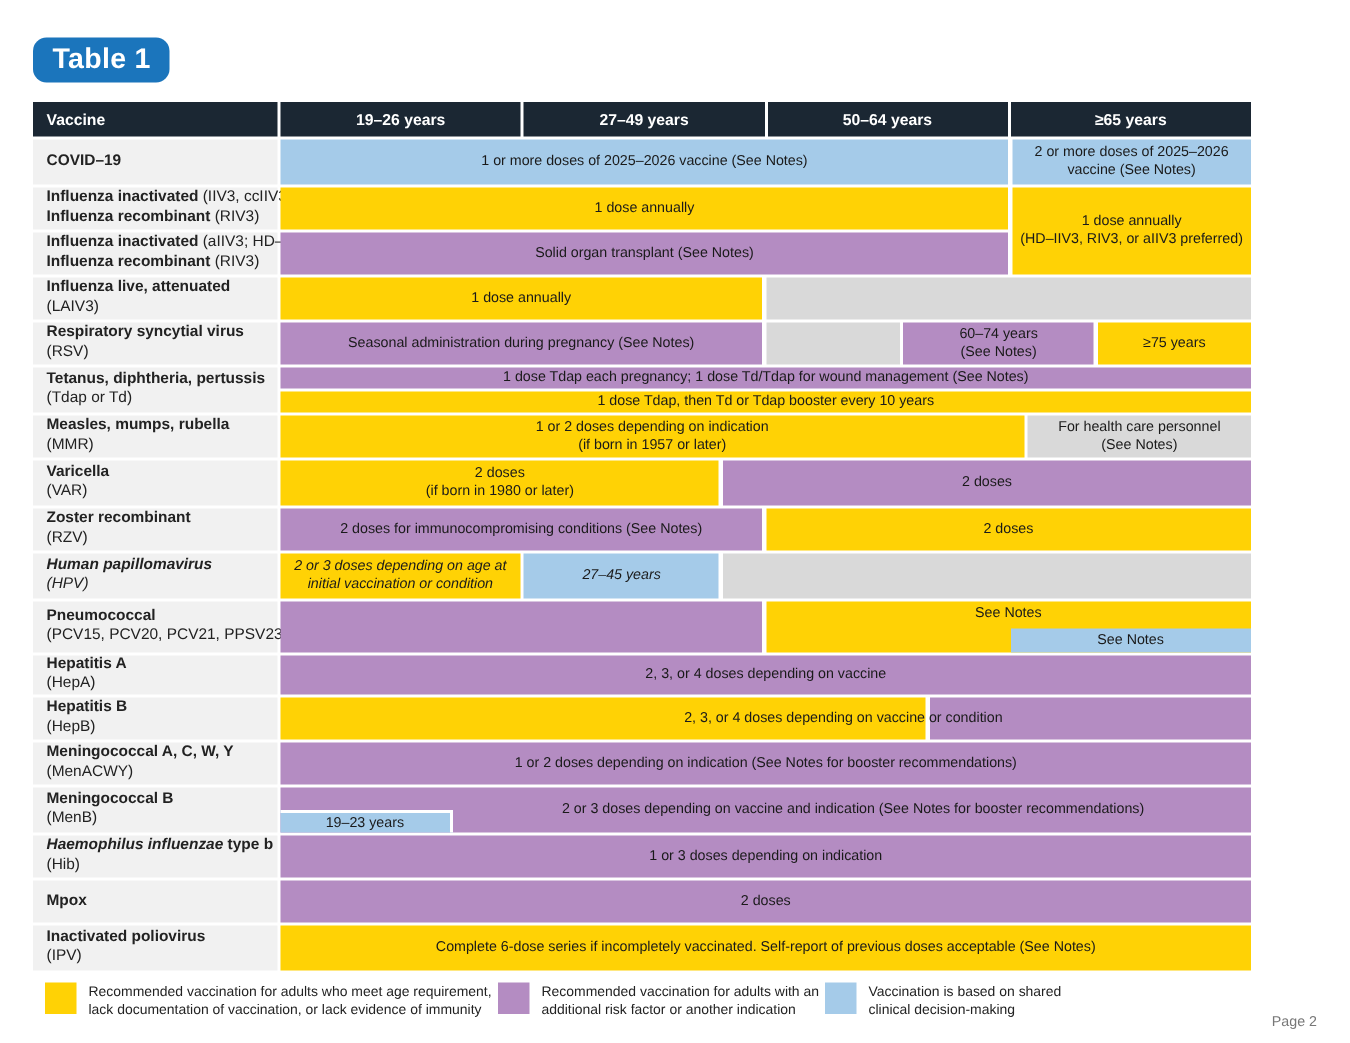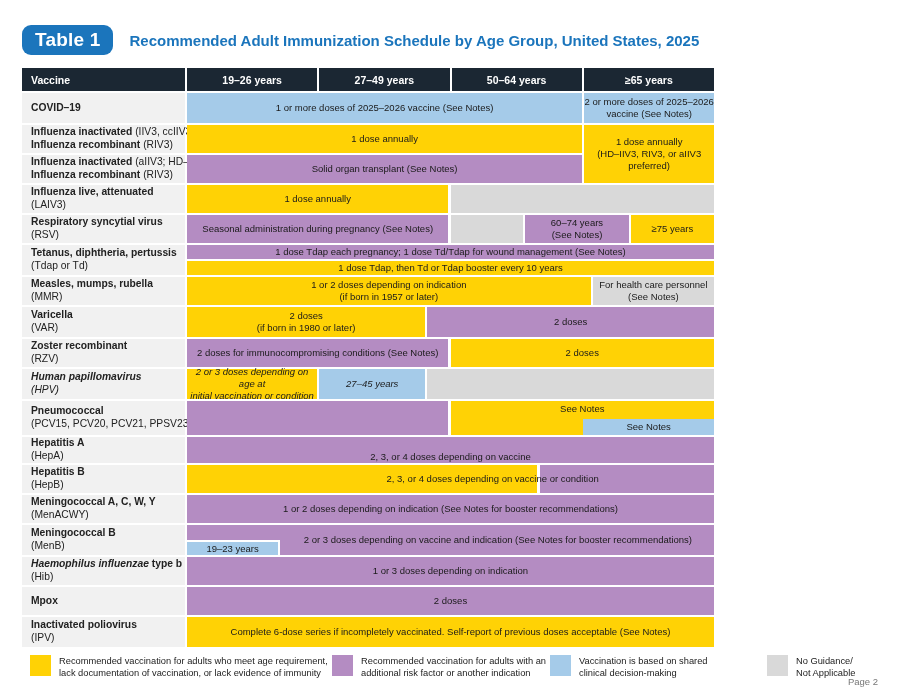--- a/index.html
+++ b/index.html
@@ -9,21 +9,21 @@
   }
   *{box-sizing:border-box; margin:0; padding:0;}
   body{background:#ffffff; font-family:"Liberation Sans", sans-serif;}
   .sheet{position:relative; width:900px; height:695px; background:#ffffff; overflow:hidden;}
 
   .title-row{display:flex; align-items:center; margin:20px 0 0 22px; height:40px;}
   .badge{background:var(--accent_blue); color:#fff; font-weight:bold; font-size:19px;
          padding:4px 13px; border-radius:9px; letter-spacing:.2px;}
   .page-title{color:var(--accent_blue); font-weight:bold; font-size:15px; margin-left:16px;}
 
-  .table{margin:8px 0 0 22px; width:692px;}
+  .table{margin:8px 0 0 22px; width:812px;}
   .thead{display:flex; height:23px; margin-bottom:2px;}
   .th{background:var(--header_bg); color:#fff; font-size:10.5px; font-weight:bold;
       display:flex; align-items:center; justify-content:center;}
   .th.first{width:163px; justify-content:flex-start; padding-left:9px; margin-left:0;}
   .th.col{flex:1; margin-left:2px;}
 
   .row{display:flex; margin-bottom:2px;}
   .vax{width:163px; background:var(--label_bg); padding:2px 4px 2px 9px;
        display:flex; flex-direction:column; justify-content:center;
        font-size:10.3px; line-height:1.22; color:#222;}
@@ -53,21 +53,20 @@
 
   .pagenum{position:absolute; right:22px; bottom:8px; font-size:9.5px; color:var(--page_text);}
 </style>
 </head>
 <body>
 
 <div class="sheet">
 
   <div class="title-row">
     <div class="badge">Table 1</div>
-    <div class="page-title">Recommended Adult Immunization Schedule by Age Group, United States, 2025</div>
   </div>
 
   <div class="table">
     <div class="thead">
       <div class="th first">Vaccine</div>
       <div class="th col">19–26 years</div>
       <div class="th col">27–49 years</div>
       <div class="th col">50–64 years</div>
       <div class="th col">≥65 years</div>
     </div>
@@ -282,21 +281,21 @@
               </div>
             </div>
           </div>
         </div>
         <div class="row" style="height: 26px;">
           <div class="vax">
             <div class="vline"><span class="s-b">Hepatitis A</span></div>
             <div class="vline"><span class="s-r">(HepA)</span></div>
           </div>
           <div class="bars">
-            <div class="seg c-purple" style="left: 0%; width: 100%; align-items: flex-end;">
+            <div class="seg c-purple" style="left: 0%; width: 100%;">
               <div class="slbl">
                 <div>2, 3, or 4 doses depending on vaccine</div>
               </div>
             </div>
           </div>
         </div>
         <div class="row" style="height: 28px;">
           <div class="vax">
             <div class="vline"><span class="s-b">Hepatitis B</span></div>
             <div class="vline"><span class="s-r">(HepB)</span></div>
@@ -405,23 +404,16 @@
           <div>additional risk factor or another indication</div>
         </div>
       </div>
       <div class="lg-item" style="width: 217px;">
         <div class="lg-swatch c-blue"></div>
         <div>
           <div>Vaccination is based on shared</div>
           <div>clinical decision-making</div>
         </div>
       </div>
-      <div class="lg-item" style="width: 115px;">
-        <div class="lg-swatch c-gray"></div>
-        <div>
-          <div>No Guidance/</div>
-          <div>Not Applicable</div>
-        </div>
-      </div>
     </div>
 
   <div class="pagenum">Page 2</div>
 </div>
 
 </body></html>

